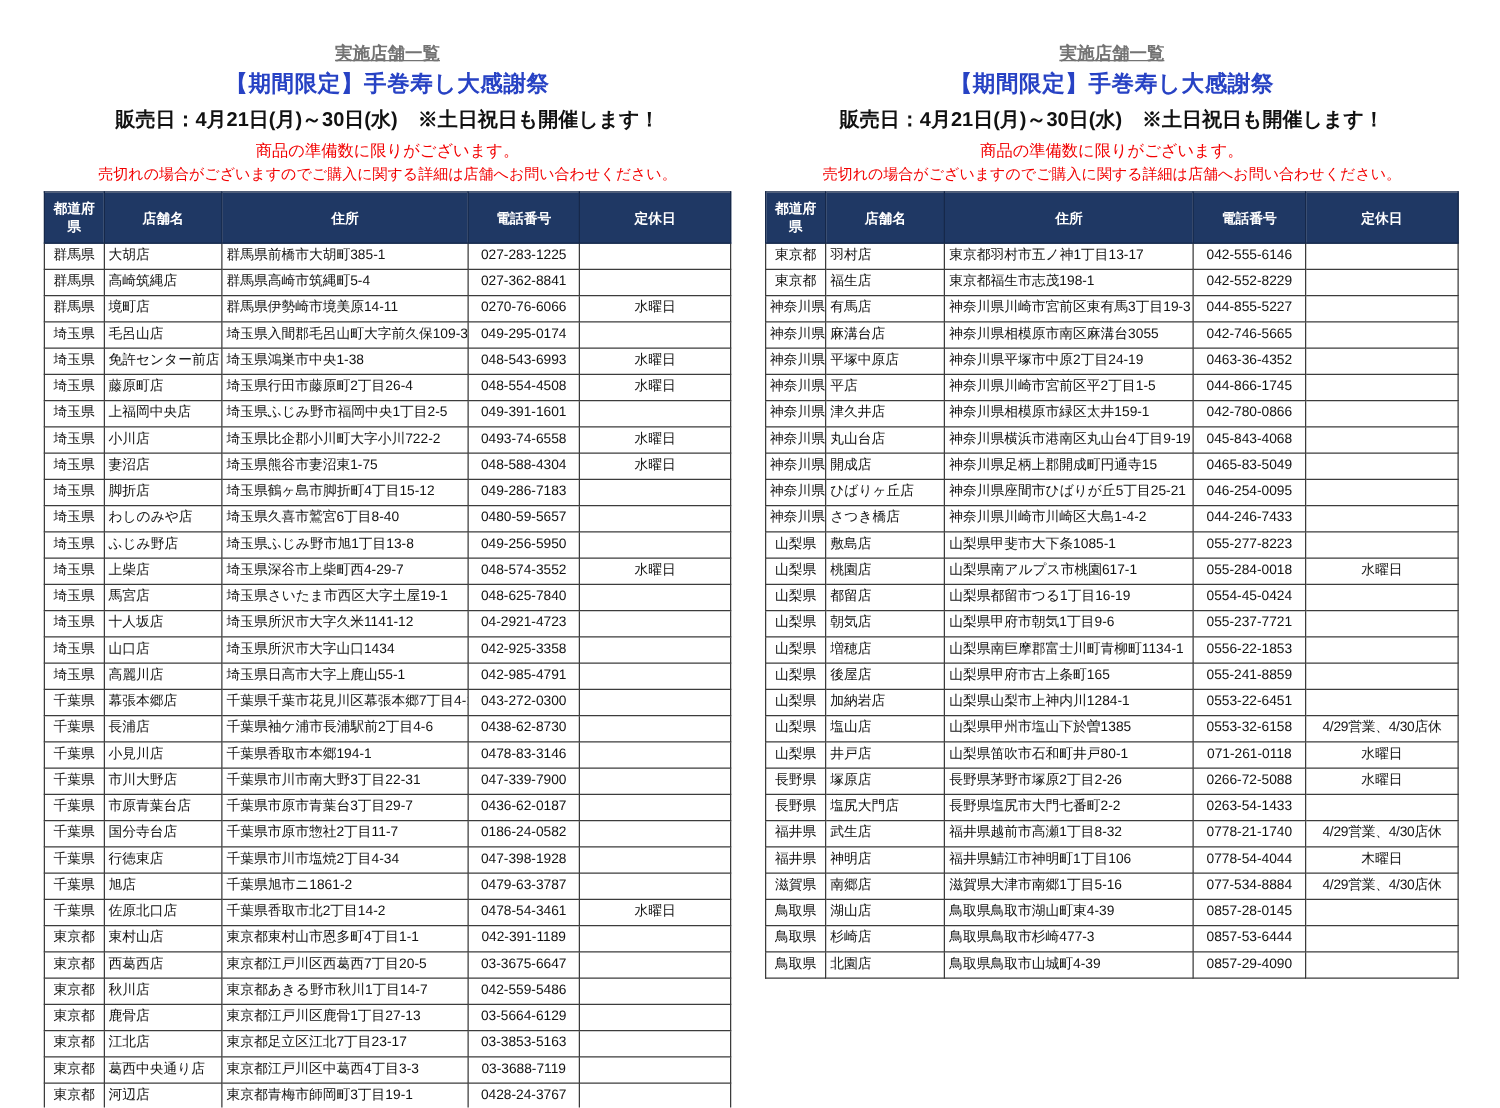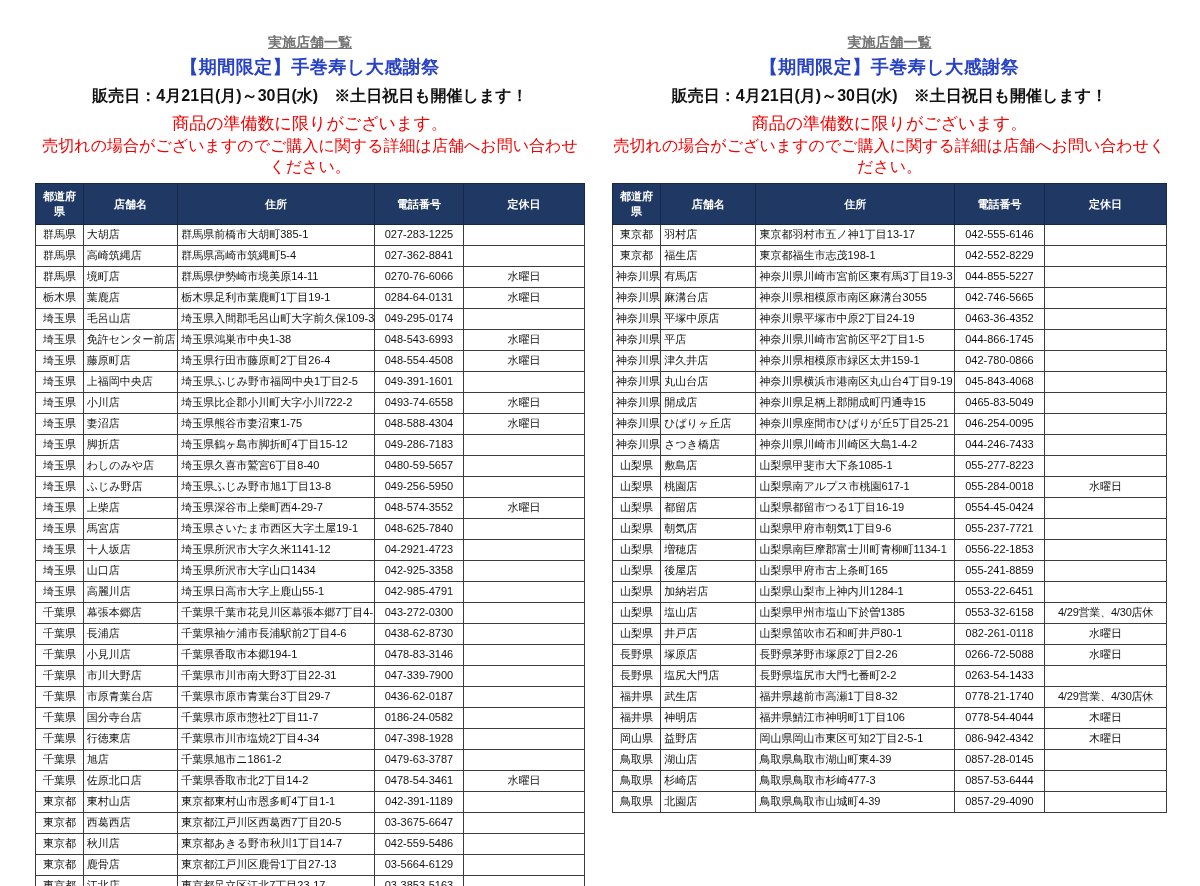--- a/index.html
+++ b/index.html
@@ -28,26 +28,26 @@
     font-size: 18px; font-weight: bold;
     color: var(--subtitle_blue, #2742c4);
     margin-bottom: 7px;
     letter-spacing: 0.5px;
   }
   .doc-saledate {
     font-size: 16px; font-weight: bold; color: #111;
     margin-bottom: 5px;
   }
   .doc-note1 {
-    font-size: 17px; color: var(--note_red, #f20000);
+    font-size: 13px; color: var(--note_red, #f20000);
     margin-bottom: 1px;
     text-align: center;
   }
   .doc-note2 {
-    font-size: 16px; color: var(--note_red, #f20000);
+    font-size: 12px; color: var(--note_red, #f20000);
     margin-bottom: 5px;
   }
 
   table.store-table {
     border-collapse: collapse;
     width: 100%;
     table-layout: fixed;
   }
   table.store-table th {
     background: var(--header_bg, #1f3864);
@@ -124,27 +124,20 @@
             <td class="a-c"></td>
           </tr>
           <tr>
             <td class="a-c">群馬県</td>
             <td class="a-l">境町店</td>
             <td class="a-l">群馬県伊勢崎市境美原14-11</td>
             <td class="a-c">0270-76-6066</td>
             <td class="a-c">水曜日</td>
           </tr>
           <tr>
-            <td class="a-c">栃木県</td>
-            <td class="a-l">葉鹿店</td>
-            <td class="a-l">栃木県足利市葉鹿町1丁目19-1</td>
-            <td class="a-c">0284-64-0131</td>
-            <td class="a-c">水曜日</td>
-          </tr>
-          <tr>
             <td class="a-c">埼玉県</td>
             <td class="a-l">毛呂山店</td>
             <td class="a-l">埼玉県入間郡毛呂山町大字前久保109-38</td>
             <td class="a-c">049-295-0174</td>
             <td class="a-c"></td>
           </tr>
           <tr>
             <td class="a-c">埼玉県</td>
             <td class="a-l">免許センター前店</td>
             <td class="a-l">埼玉県鴻巣市中央1-38</td>
@@ -507,21 +500,21 @@
             <td class="a-c">山梨県</td>
             <td class="a-l">塩山店</td>
             <td class="a-l">山梨県甲州市塩山下於曽1385</td>
             <td class="a-c">0553-32-6158</td>
             <td class="a-c small">4/29営業、4/30店休</td>
           </tr>
           <tr>
             <td class="a-c">山梨県</td>
             <td class="a-l">井戸店</td>
             <td class="a-l">山梨県笛吹市石和町井戸80-1</td>
-            <td class="a-c">082-261-0118</td>
+            <td class="a-c">071-261-0118</td>
             <td class="a-c">水曜日</td>
           </tr>
           <tr>
             <td class="a-c">長野県</td>
             <td class="a-l">塚原店</td>
             <td class="a-l">長野県茅野市塚原2丁目2-26</td>
             <td class="a-c">0266-72-5088</td>
             <td class="a-c">水曜日</td>
           </tr>
           <tr>
@@ -539,25 +532,25 @@
             <td class="a-c small">4/29営業、4/30店休</td>
           </tr>
           <tr>
             <td class="a-c">福井県</td>
             <td class="a-l">神明店</td>
             <td class="a-l">福井県鯖江市神明町1丁目106</td>
             <td class="a-c">0778-54-4044</td>
             <td class="a-c">木曜日</td>
           </tr>
           <tr>
-            <td class="a-c">岡山県</td>
-            <td class="a-l">益野店</td>
-            <td class="a-l">岡山県岡山市東区可知2丁目2-5-1</td>
-            <td class="a-c">086-942-4342</td>
-            <td class="a-c">木曜日</td>
+            <td class="a-c">滋賀県</td>
+            <td class="a-l">南郷店</td>
+            <td class="a-l">滋賀県大津市南郷1丁目5-16</td>
+            <td class="a-c">077-534-8884</td>
+            <td class="a-c small">4/29営業、4/30店休</td>
           </tr>
           <tr>
             <td class="a-c">鳥取県</td>
             <td class="a-l">湖山店</td>
             <td class="a-l">鳥取県鳥取市湖山町東4-39</td>
             <td class="a-c">0857-28-0145</td>
             <td class="a-c"></td>
           </tr>
           <tr>
             <td class="a-c">鳥取県</td>

